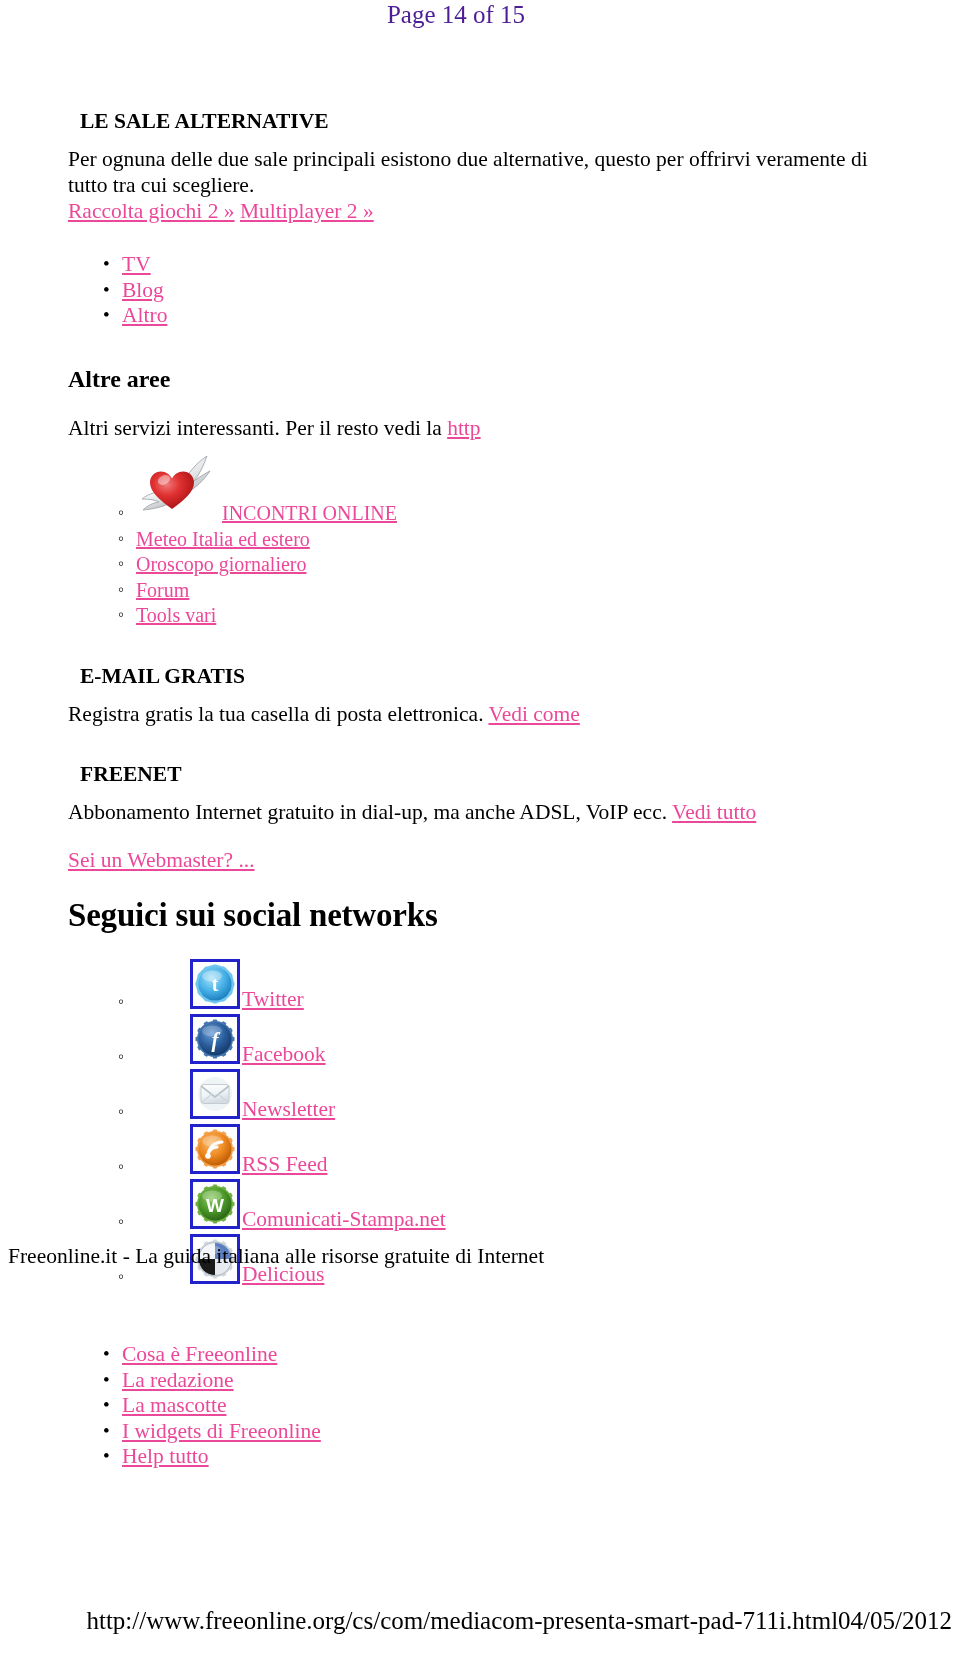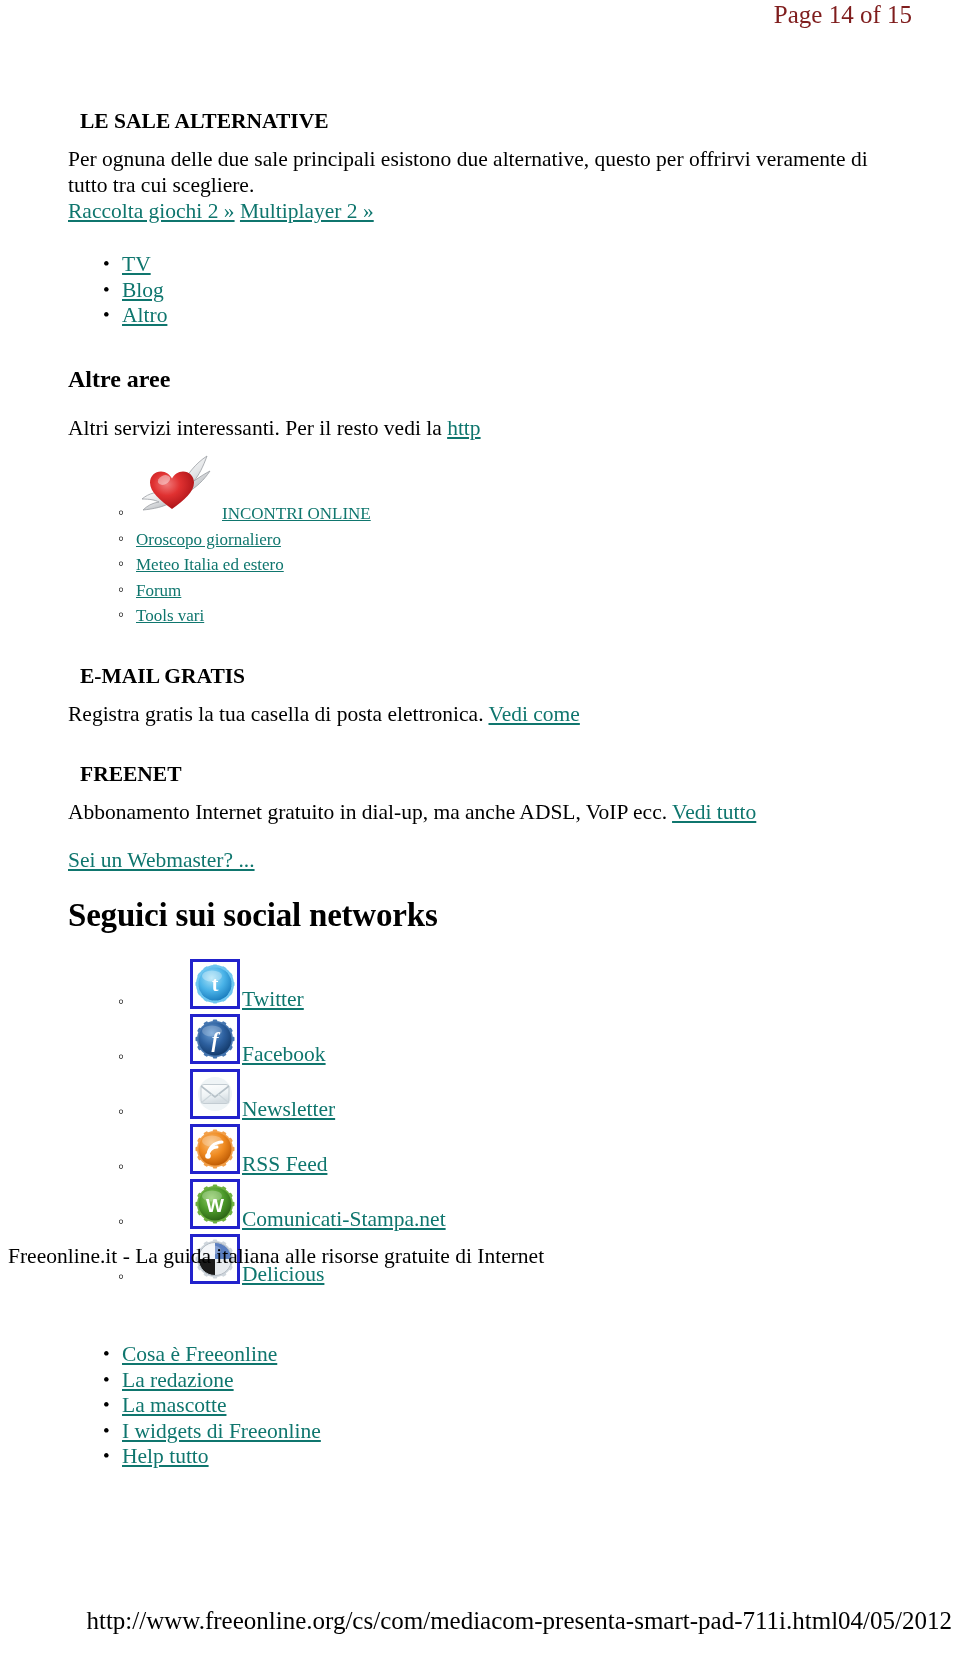--- a/index.html
+++ b/index.html
@@ -21,24 +21,24 @@
     width: 960px;
     height: 1654px;
   }
 
   
   .page-header {
     position: absolute;
     top: 0px;
     left: 0;
     width: 912px;
-    text-align: right;
+    text-align: center;
     font-size: 25px;
     line-height: 30px;
-    color: #7f1d1d;
+    color: #4c1d95;
   }
 
   
   .content {
     position: absolute;
     left: 68px;
     top: 96px;
     width: 830px;
   }
 
@@ -49,21 +49,21 @@
   }
 
   .bold-head {
     font-size: 21.5px;
     line-height: 26px;
     font-weight: bold;
     margin: 12px;
   }
 
   a.lnk, .lnk {
-    color: #0f766e;
+    color: #ec4899;
     text-decoration: underline;
     cursor: pointer;
   }
   .spacer-md { height: 22px; }
   .spacer-lg { height: 30px; }
 
   
   ul.disc {
     margin: 6px;
     padding: 0 0 0 48px;
@@ -82,21 +82,21 @@
     font-size: 19px;
     color: #000;
   }
 
   ul.circ {
     margin: 0;
     padding: 0 0 0 68px;
     list-style: none;
   }
   ul.circ > li {
-    font-size: 17px;
+    font-size: 20px;
     line-height: 25.5px;
     position: relative;
   }
   ul.circ > li::before {
     content: "\25E6";
     position: absolute;
     left: -18px;
     top: -1px;
     font-size: 17px;
     color: #000;
@@ -265,22 +265,22 @@
             <path d="M40 36 C46 22 56 10 67 3 C63 14 59 22 54 28 C61 23 66 20 70 18 C64 27 56 35 46 40 Z" fill="url(#wg)" stroke="#9a9ea3" stroke-width="0.8"></path>
 
             <path d="M26 40 C18 38 9 40 2 46 C10 46 15 47 19 49 C12 50 7 53 3 57 C13 56 24 54 32 49 Z" fill="url(#wg)" stroke="#9a9ea3" stroke-width="0.8"></path>
 
             <path d="M32 56 C20 47 10 39 10 29.5 C10 23 15 18.5 21 18.5 C26 18.5 29.8 21.5 32 25.5 C34.2 21.5 38 18.5 43 18.5 C49 18.5 54 23 54 29.5 C54 39 44 47 32 56 Z" fill="url(#hg)"></path>
             <ellipse cx="24" cy="27" rx="6.5" ry="4.4" fill="#ffffff" opacity="0.42" transform="rotate(-26 24 27)"></ellipse>
           </svg>
         </span>
         <span class="incontri-label lnk">INCONTRI ONLINE</span>
       </li>
+      <li><span class="lnk">Meteo Italia ed estero</span></li>
       <li><span class="lnk">Oroscopo giornaliero</span></li>
-      <li><span class="lnk">Meteo Italia ed estero</span></li>
       <li><span class="lnk">Forum</span></li>
       <li><span class="lnk">Tools vari</span></li>
     </ul>
 
     <div class="spacer-md"></div>
 
     <div class="bold-head">E-MAIL GRATIS</div>
     <div class="para">
       <span>Registra gratis la tua casella di posta elettronica. </span><span class="lnk">Vedi come</span>
     </div>

